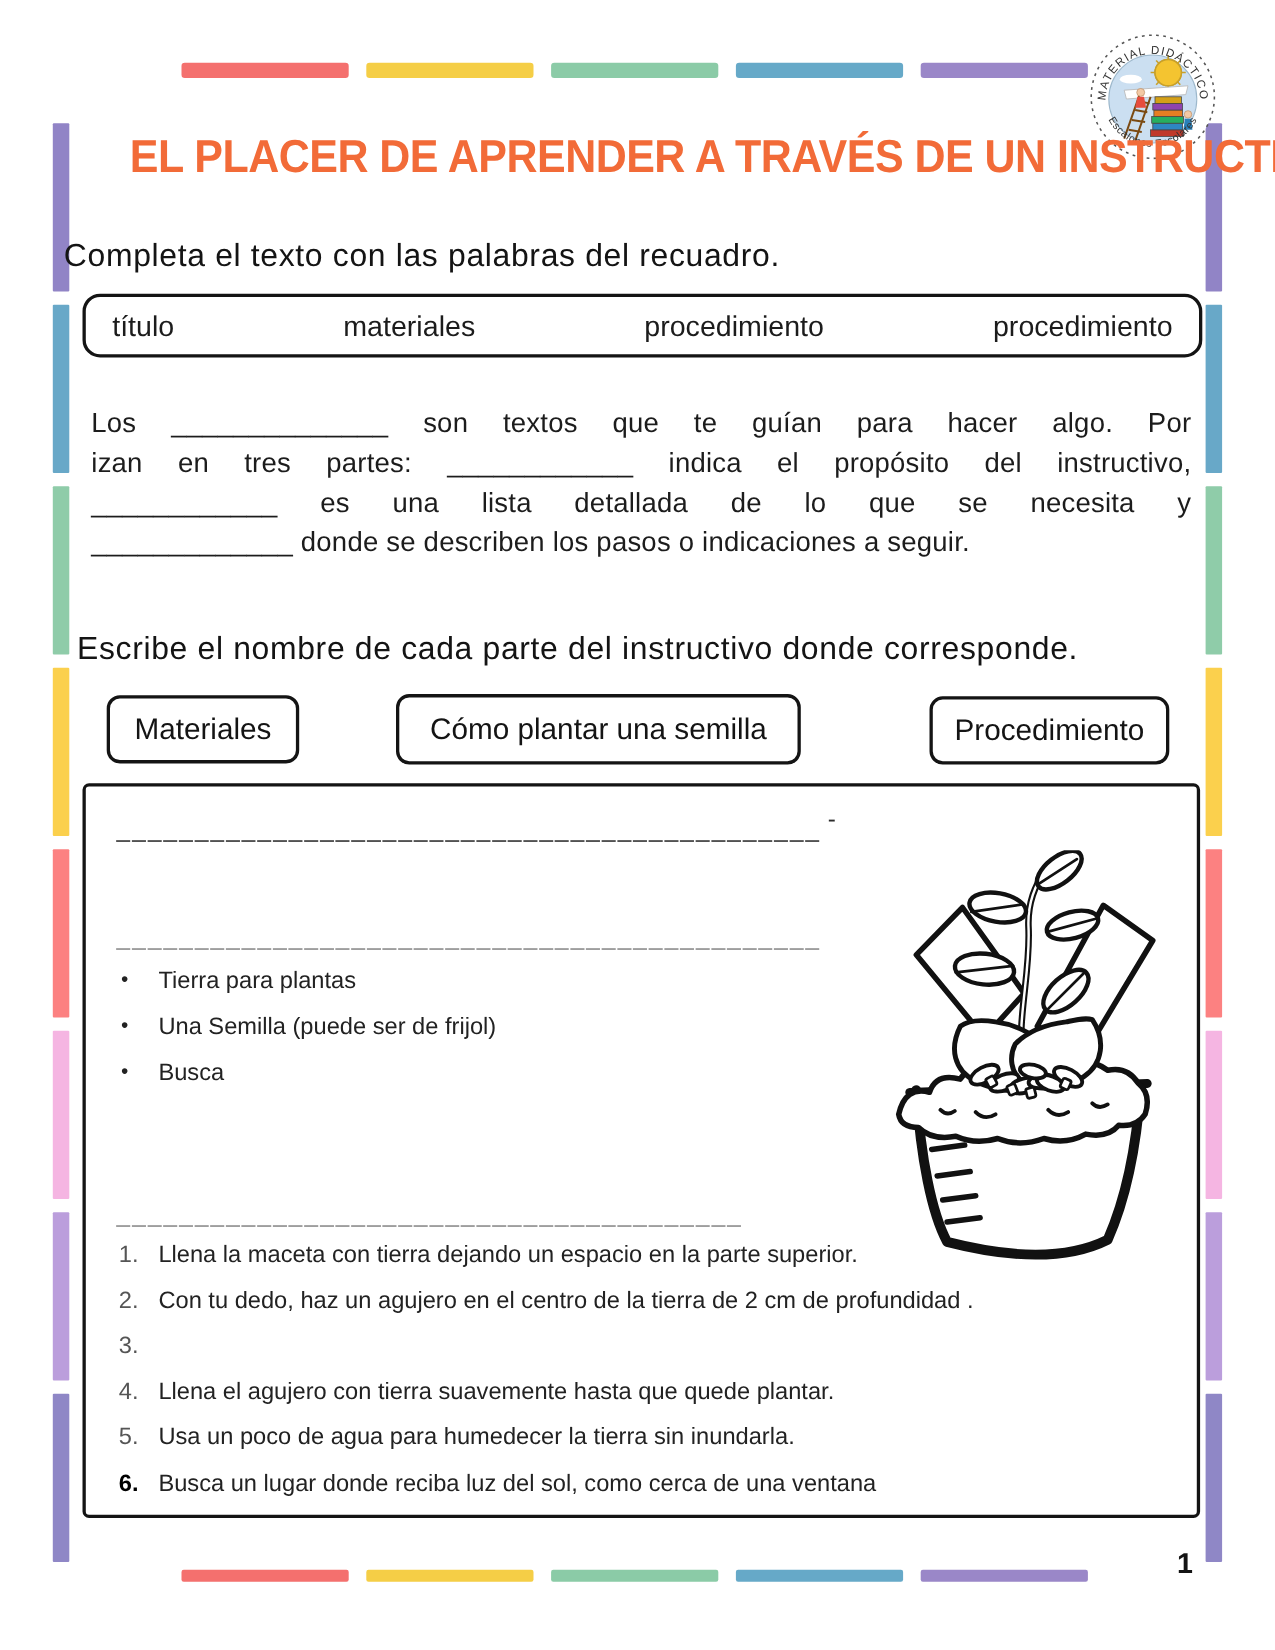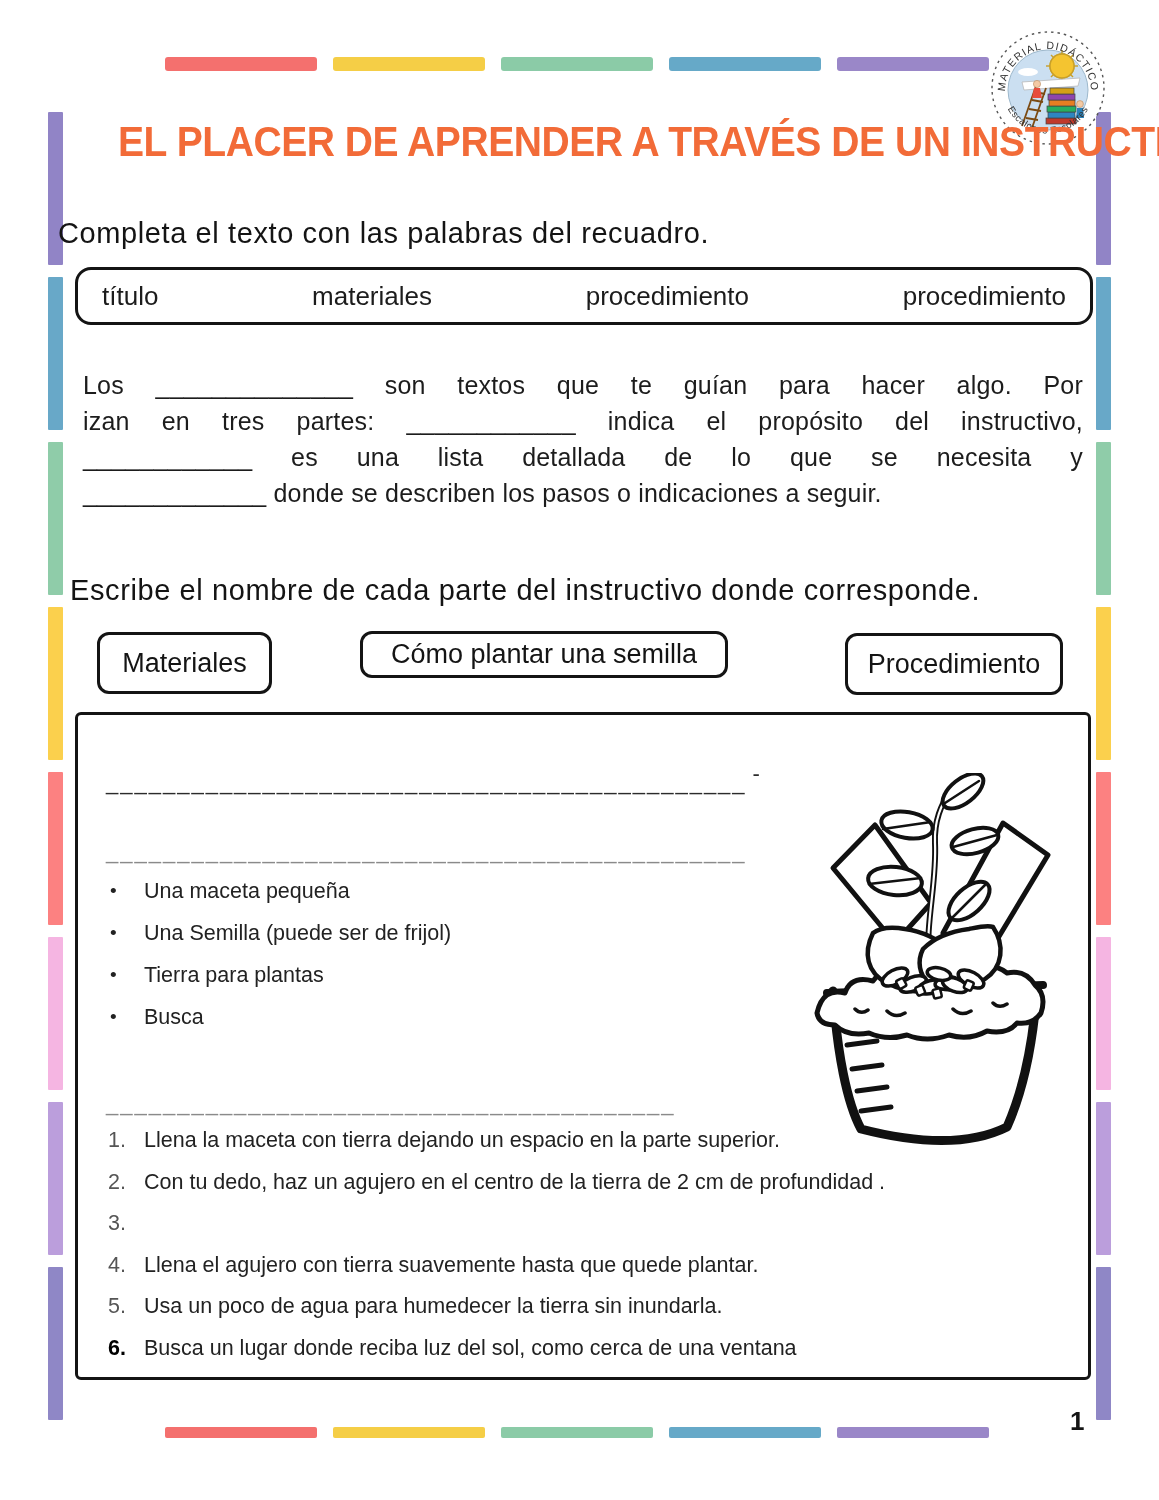--- a/index.html
+++ b/index.html
@@ -42,28 +42,28 @@
   .para{position:absolute;left:83px;top:367px;width:1000px;font-size:25px;line-height:36px;
         color:#1c1c1c;letter-spacing:.2px;}
   .para-line{text-align:justify;text-align-last:justify;}
   .para-line:last-child{text-align-last:auto;}
 
   
   .label-box{position:absolute;border:3px solid #141414;border-radius:12px;display:flex;
              align-items:center;justify-content:center;font-size:27px;color:#141414;
              box-sizing:border-box;white-space:nowrap;}
   #lb1{left:97px;top:632px;width:175px;height:62px}
-  #lb2{left:360px;top:631px;width:368px;height:47px}
+  #lb2{left:360px;top:631px;width:368px;height:64px}
   #lb3{left:845px;top:633px;width:218px;height:62px}
 
   
   .wbox{position:absolute;left:75px;top:712px;width:1016px;height:668px;
         border:3px solid #141414;border-radius:6px;box-sizing:border-box;}
   .blank{position:absolute;left:28px;font-size:22px;letter-spacing:2px;white-space:nowrap;}
-  .blank1{top:55px;color:#2b2b2b;text-align:center;}
+  .blank1{top:26px;color:#2b2b2b;text-align:center;}
   .blank1 .hyph{position:relative;top:-9px;left:6px;letter-spacing:0;}
   .blank2{top:124px;color:#8a8a8a;}
   .blank3{top:376px;color:#8a8a8a;}
 
   .mat{position:absolute;left:32px;top:155px;font-size:21.5px;color:#222;}
   .mat .row{height:42px;display:flex;align-items:center;}
   .mat .dot{width:34px;font-size:19px;}
   .mat .dot::before{content:"\2022";}
 
   .steps{position:absolute;left:30px;top:413px;width:965px;font-size:21.5px;color:#222;}
@@ -201,33 +201,29 @@
   <div class="wbox">
 
     <div class="blank blank1">
       <span>_____________________________________________</span><span class="hyph">-</span>
     </div>
 
     <div class="blank blank2">_____________________________________________</div>
 
     <div class="mat">
 
+
         <div class="row">
           <span class="dot"></span>
-          <span class="mat-text">Una maceta pequeña</span>
+          <span class="mat-text">Tierra para plantas</span>
         </div>
 
         <div class="row">
           <span class="dot"></span>
           <span class="mat-text">Una Semilla (puede ser de frijol)</span>
-        </div>
-
-        <div class="row">
-          <span class="dot"></span>
-          <span class="mat-text">Tierra para plantas</span>
         </div>
 
         <div class="row">
           <span class="dot"></span>
           <span class="mat-text">Busca</span>
         </div>
       </div>
 
     <div class="blank blank3">________________________________________</div>
 

